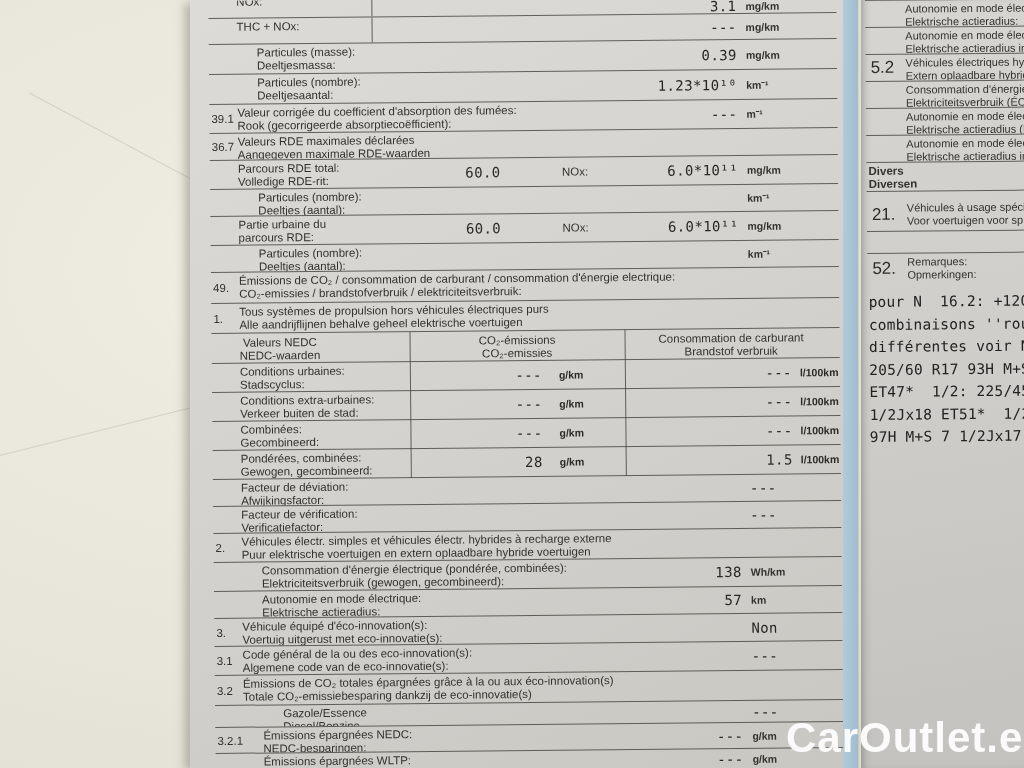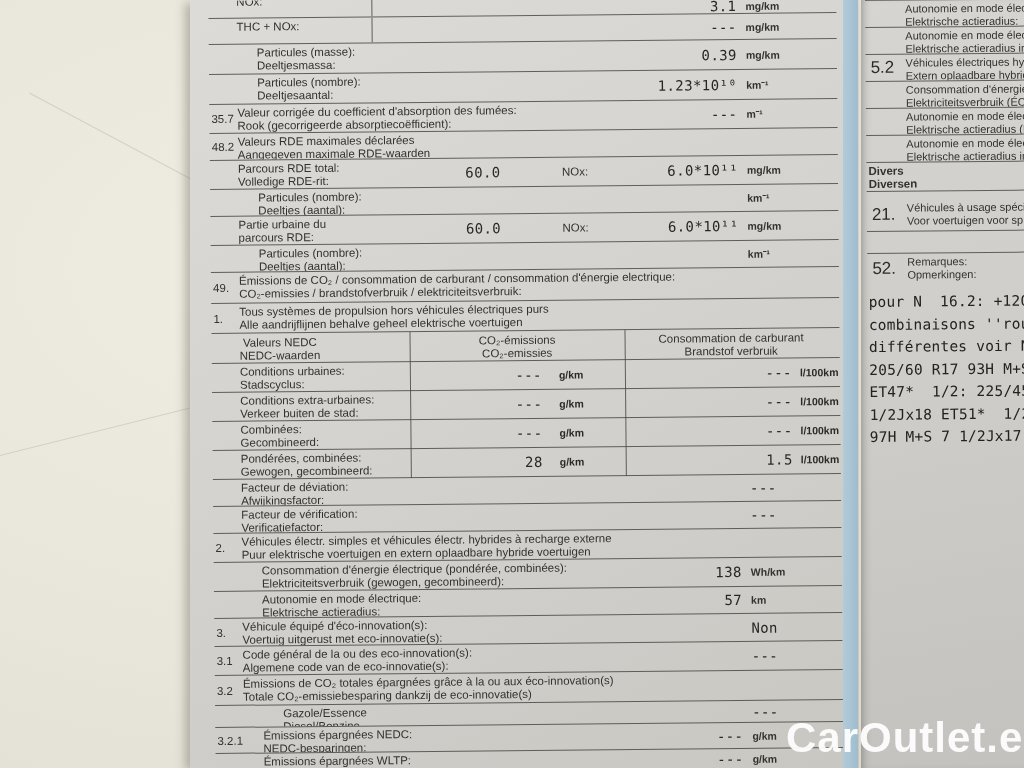--- a/index.html
+++ b/index.html
@@ -152,30 +152,30 @@
       </div>
       <div class="trow ind1" style="height: 30px;">
         <div class="lbl">
           <span>Particules (nombre):</span>
           <span>Deeltjesaantal:</span>
         </div>
         <div class="val">1.23*10¹⁰</div>
         <div class="unit">km⁻¹</div>
       </div>
       <div class="trow ind0" style="height: 29px;">
-        <div class="num">35.7</div>
+        <div class="num">39.1</div>
         <div class="lbl">
           <span>Valeur corrigée du coefficient d'absorption des fumées:</span>
           <span>Rook (gecorrigeerde absorptiecoëfficient):</span>
         </div>
         <div class="val">---</div>
         <div class="unit">m⁻¹</div>
       </div>
       <div class="trow ind0" style="height: 27px;">
-        <div class="num">48.2</div>
+        <div class="num">36.7</div>
         <div class="lbl">
           <span>Valeurs RDE maximales déclarées</span>
           <span>Aangegeven maximale RDE-waarden</span>
         </div>
       </div>
       <div class="trow ind0" style="height: 29px;">
         <div class="lbl">
           <span>Parcours RDE total:</span>
           <span>Volledige RDE-rit:</span>
         </div>

